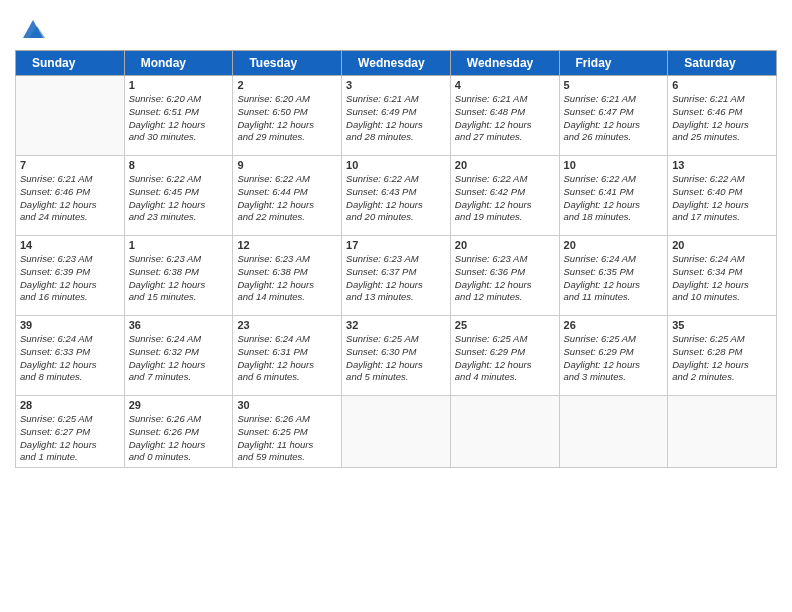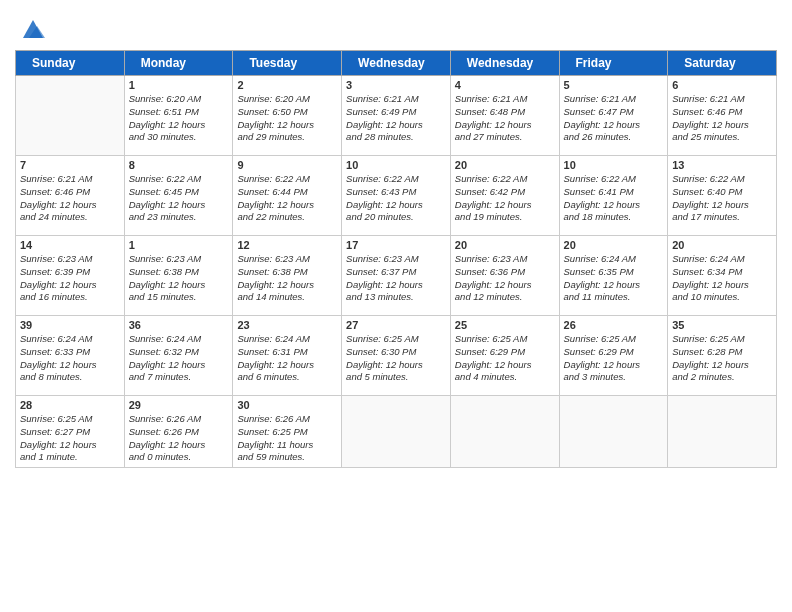--- a/index.html
+++ b/index.html
@@ -291,21 +291,21 @@
 and 7 minutes.</div>
           </td>
           <td>
             <span class="day-num">23</span>
             <div class="cell-content" style="white-space: pre-line;">Sunrise: 6:24 AM
 Sunset: 6:31 PM
 Daylight: 12 hours
 and 6 minutes.</div>
           </td>
           <td>
-            <span class="day-num">27</span>
+            <span class="day-num">32</span>
             <div class="cell-content" style="white-space: pre-line;">Sunrise: 6:25 AM
 Sunset: 6:30 PM
 Daylight: 12 hours
 and 5 minutes.</div>
           </td>
           <td>
             <span class="day-num">25</span>
             <div class="cell-content" style="white-space: pre-line;">Sunrise: 6:25 AM
 Sunset: 6:29 PM
 Daylight: 12 hours

